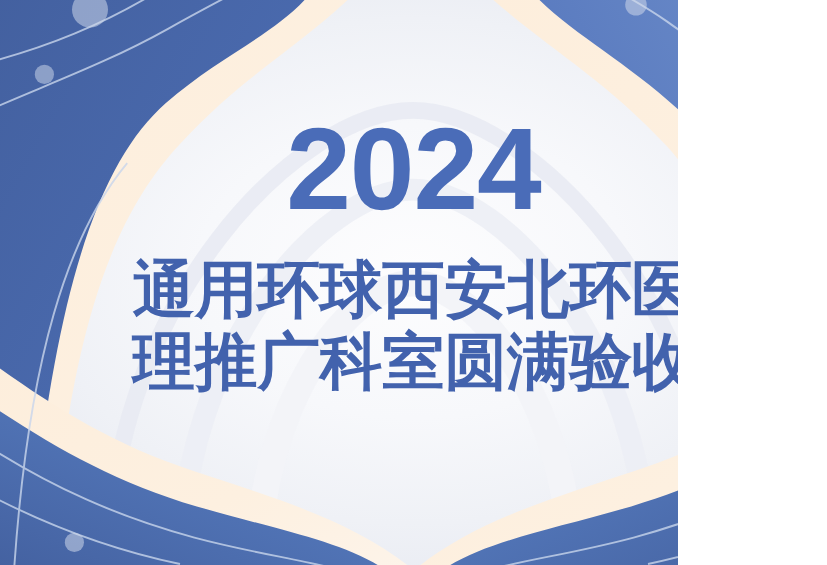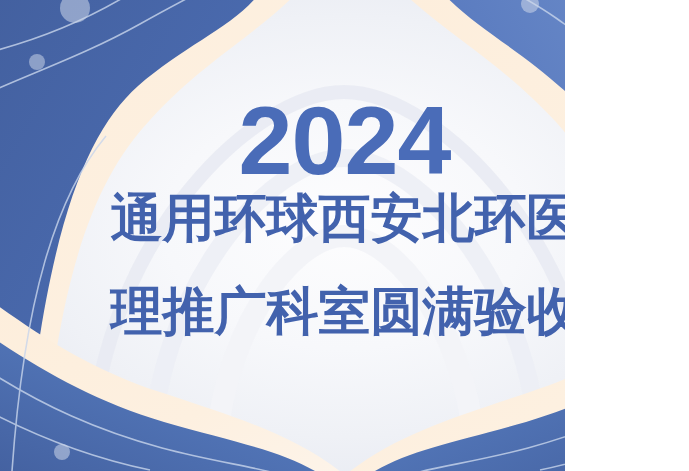--- a/index.html
+++ b/index.html
@@ -50,23 +50,23 @@
   .cn-line {
     font-family: "Liberation Sans", "DejaVu Sans", sans-serif;
     font-weight: 700;
     font-size: 52px;
     line-height: 1.0;
     letter-spacing: 0px;
     color: #4262ad;
     text-align: center;
     white-space: nowrap;
   }
-  .cn-line.l1 { margin-top: 12px; font-family: Liberation Mono, monospace; }
+  .cn-line.l1 { margin-top: 31px; }
   .cn-line.l2 { margin-top: 20px; }
-  .cn-line.l3 { margin-top: 36px; }
+  .cn-line.l3 { margin-top: 8px; }
 </style>
 </head>
 <body>
 
 <div id="poster">
 
   <svg id="bg-svg" viewBox="0 0 689 471" preserveAspectRatio="none" xmlns="http://www.w3.org/2000/svg">
     <defs>
       <radialGradient id="centerGlow" cx="50%" cy="48%" r="62%">
         <stop offset="0%" stop-color="#fdfdfe"></stop>

